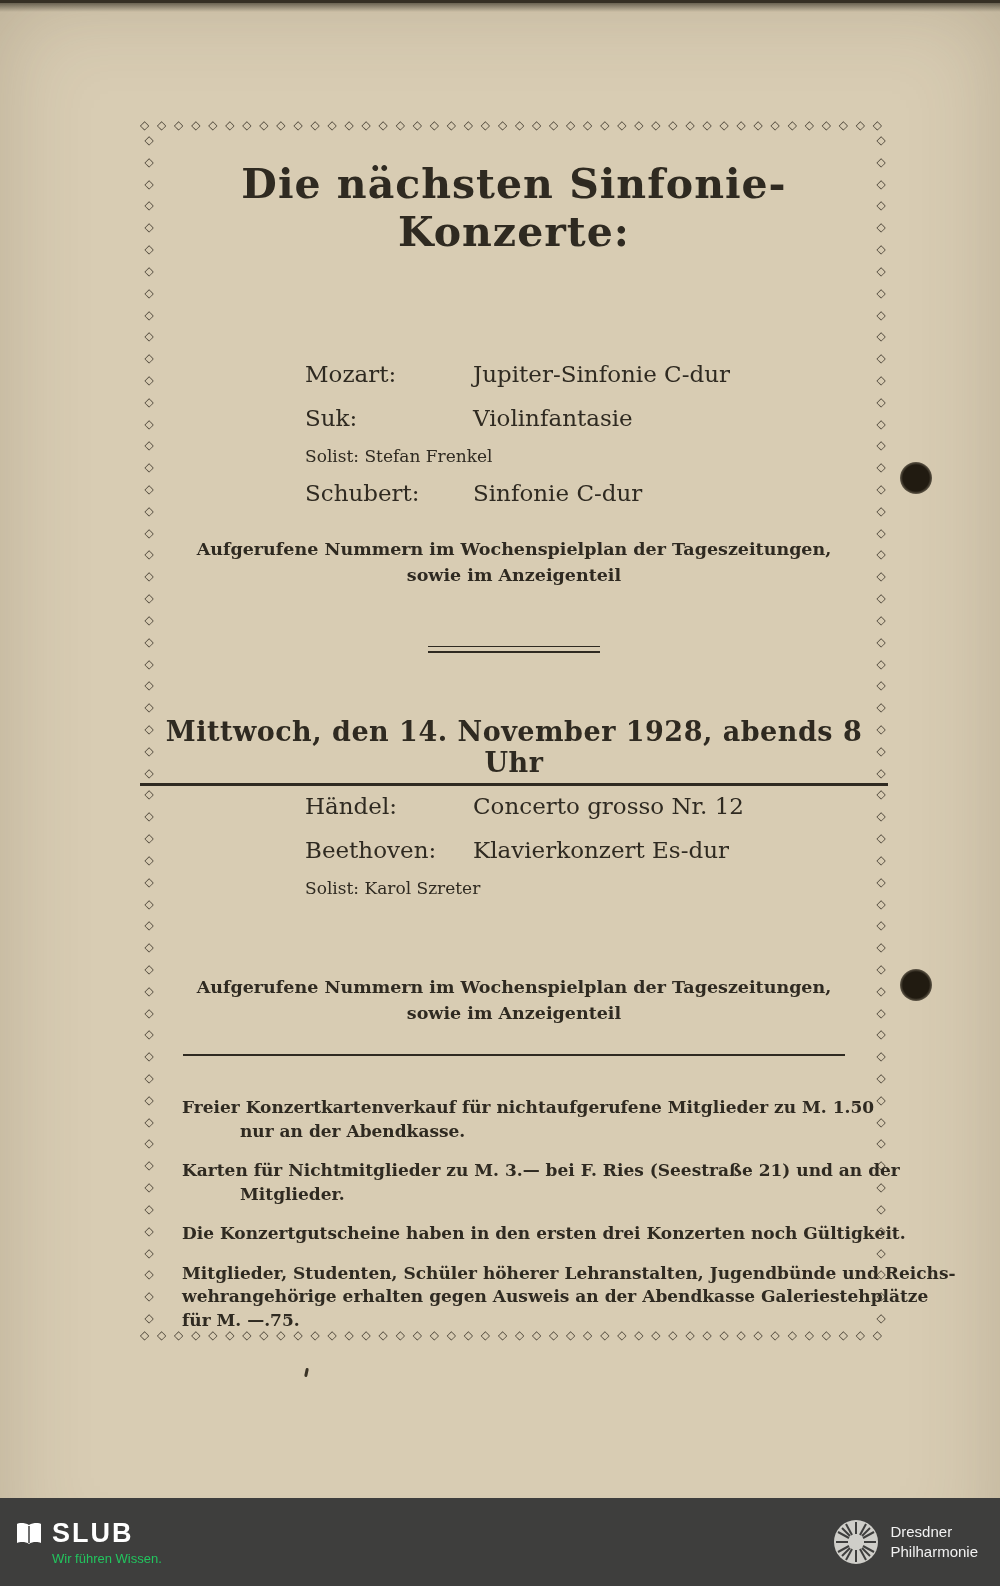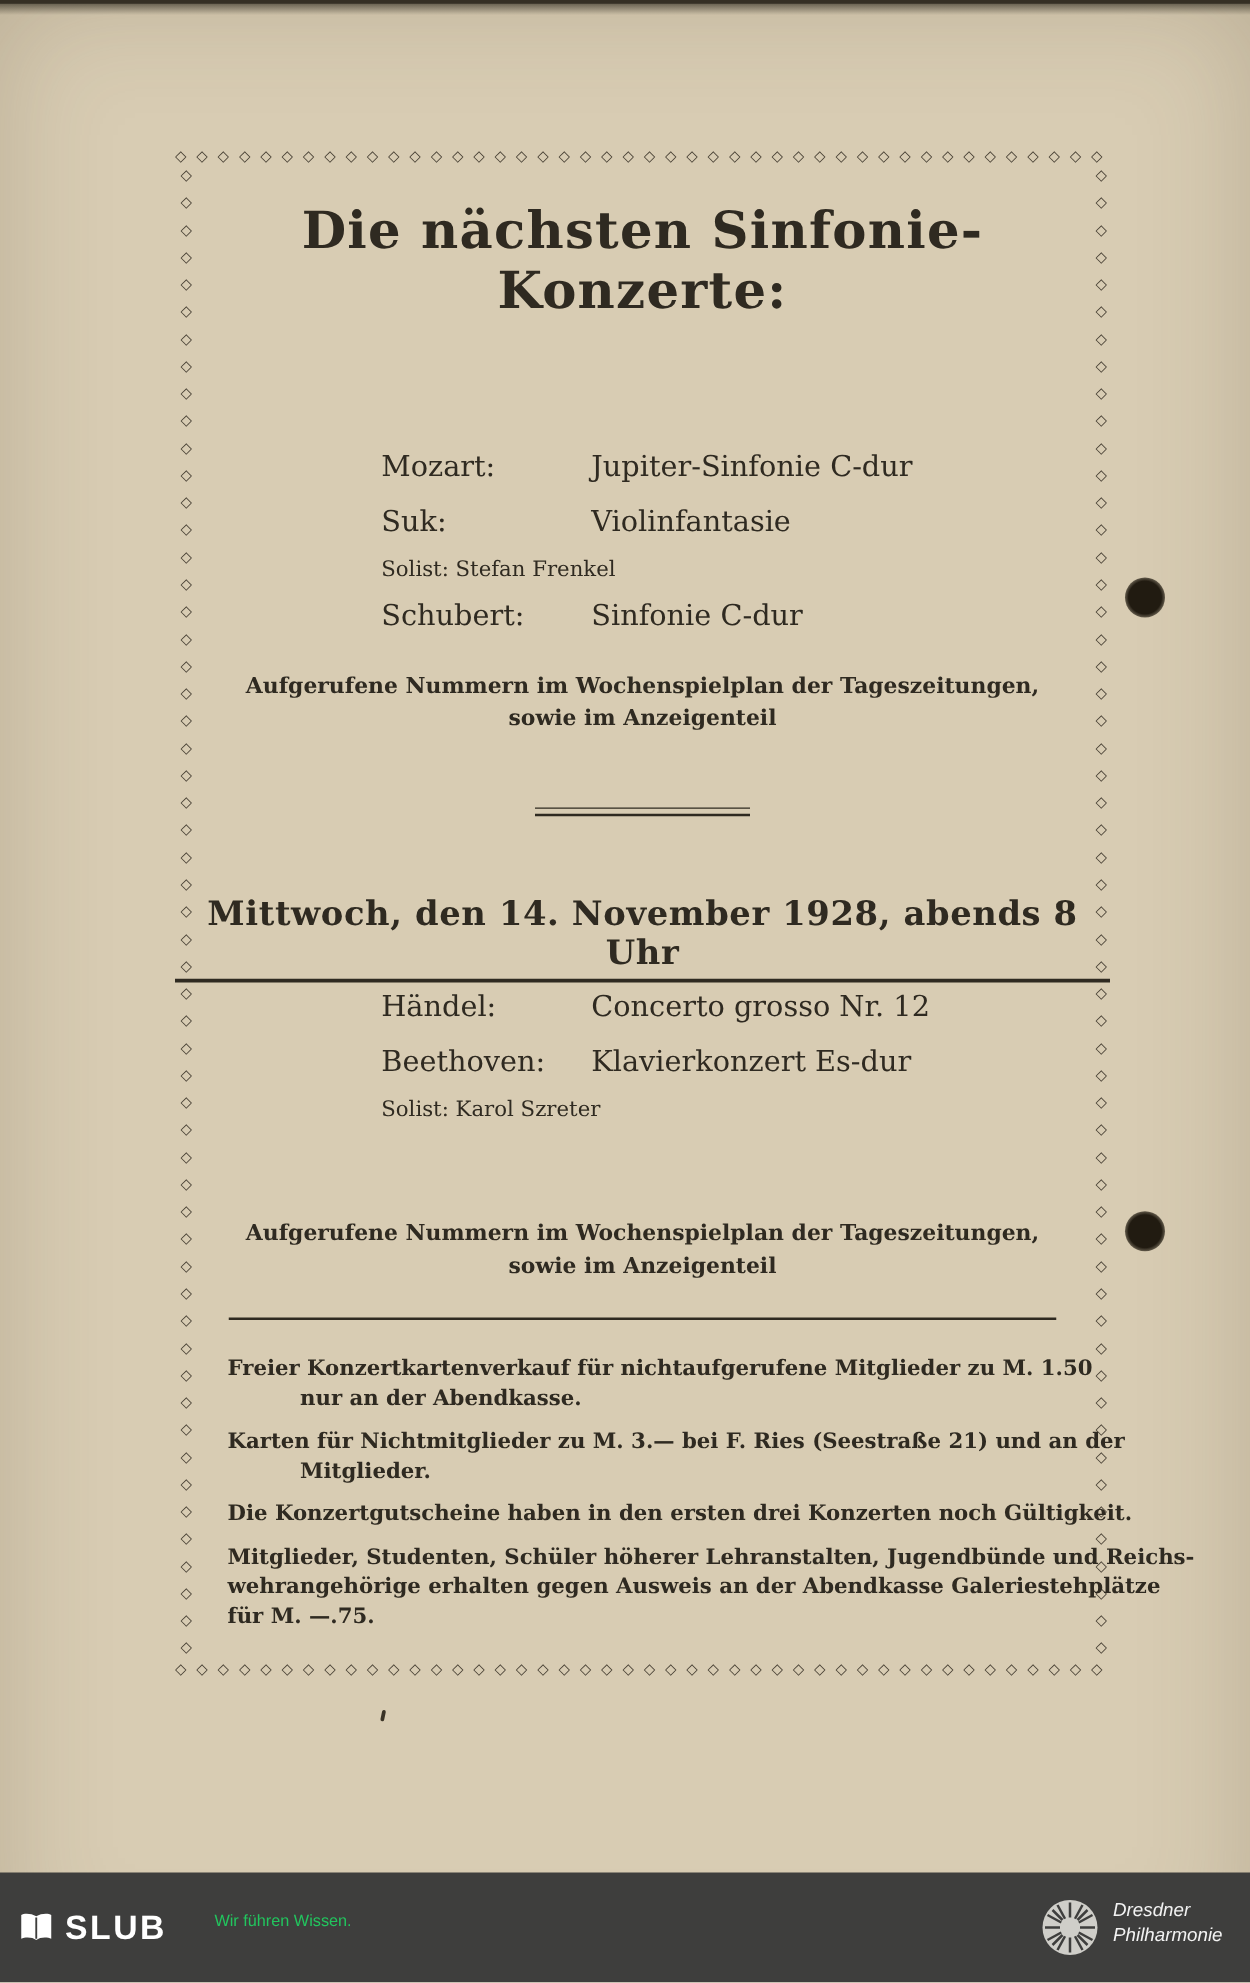--- a/index.html
+++ b/index.html
@@ -63,35 +63,35 @@
   .n2pos{top:856px;}
 
   .divider{
     position:absolute;top:528px;left:50%;transform:translateX(-50%);
     width:172px;height:4px;border-top:1.5px solid #2f2a21;border-bottom:2.5px solid #2f2a21;
   }
 
   .rule{position:absolute;top:936px;left:43px;width:662px;border-top:2.5px solid #2f2a21;}
 
   .tickets{position:absolute;top:962px;left:42px;right:46px;font-size:17px;font-weight:700;line-height:23.5px;}
-  .tp{margin:4px 0 11px 0;}
+  .tp{margin:16px 0 11px 0;}
   .tl{white-space:nowrap;}
   .indent{padding-left:58px;}
 
   
   .viewer-bar{
     position:absolute;left:0;bottom:0;width:100%;height:88px;background:#3e3e3d;
     display:flex;align-items:center;justify-content:space-between;
     font-family:"Liberation Sans","DejaVu Sans",sans-serif;color:#fff;z-index:8;
   }
-  .slub{display:flex;flex-direction:row;margin-left:14px;cursor:pointer;}
+  .slub{display:flex;flex-direction:column;margin-left:14px;cursor:pointer;}
   .slub-row{display:flex;align-items:center;gap:8px;}
   .slub-name{font-size:27px;font-weight:700;letter-spacing:2px;}
   .slub-tag{font-size:13px;color:#22c55e;margin:2px 0 0 38px;}
-  .partner{display:flex;gap:11px;margin-right:22px;cursor:pointer;font-style:italic;}
+  .partner{display:flex;align-items:center;gap:11px;margin-right:22px;cursor:pointer;}
   .partner-text{font-size:15px;line-height:20px;color:#f2f2f2;}
 </style>
 </head>
 <body>
 
 <div class="scan">
 
   <div class="hole hole-1"></div>
   <div class="hole hole-2"></div>
   <div class="speck"></div>

